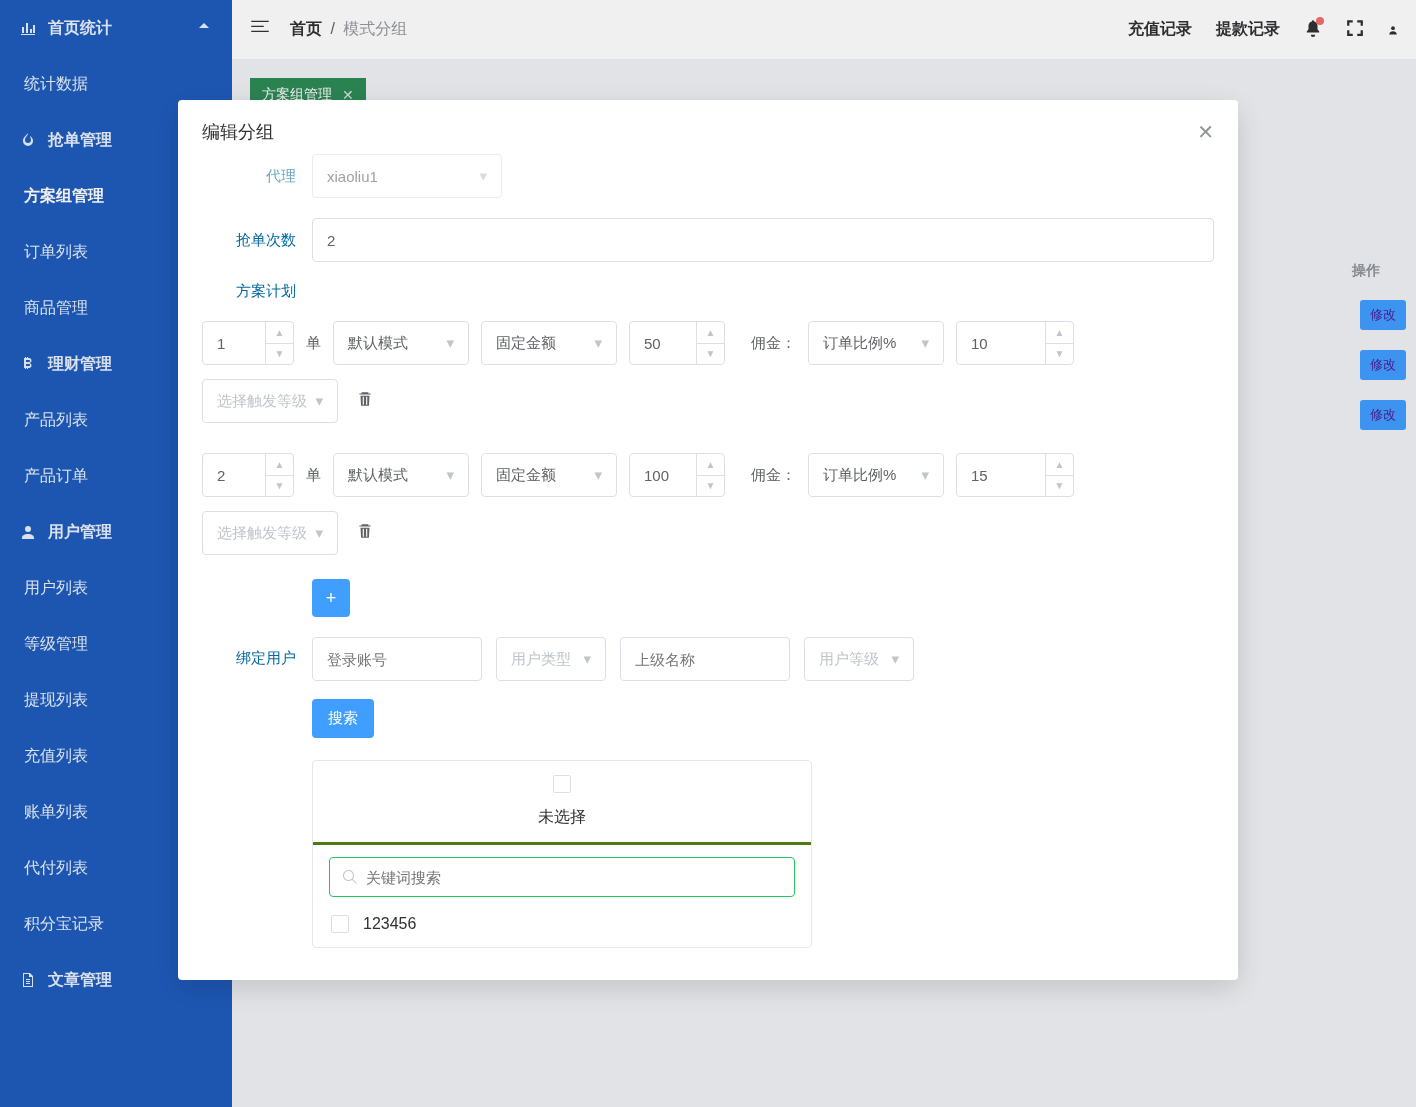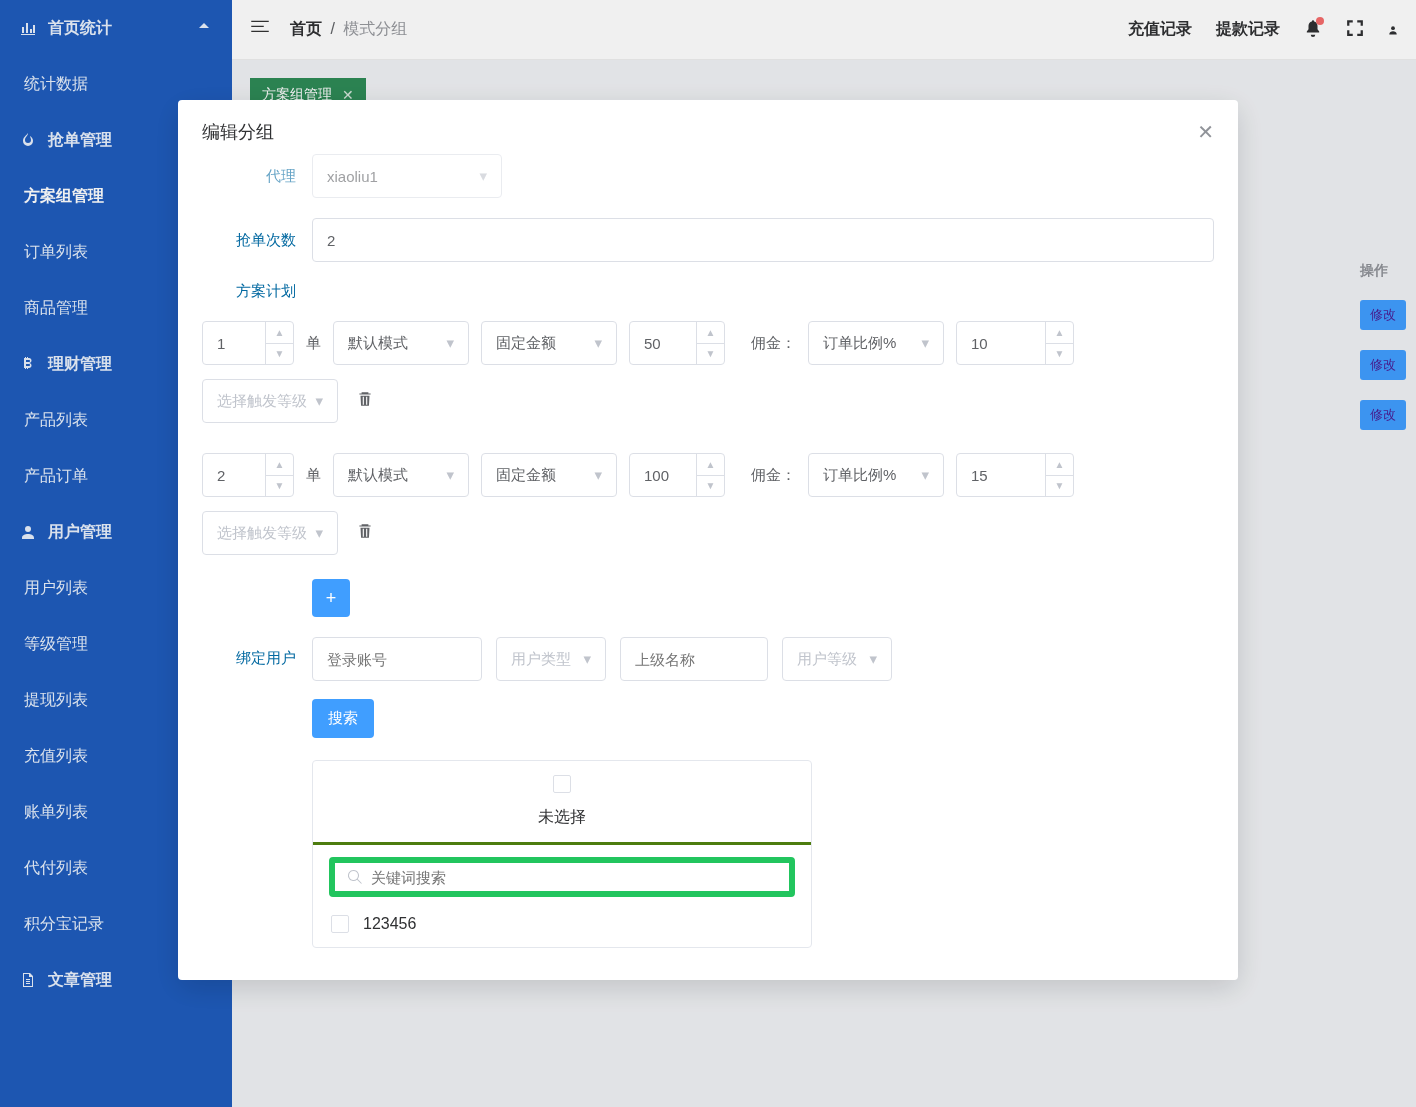--- a/index.html
+++ b/index.html
@@ -27,21 +27,21 @@
 .red-dot { position: absolute; top: -2px; right: -2px; width: 8px; height: 8px; background: #f56c6c; border-radius: 50%; }
 .top-icon { width: 18px; height: 18px; display:inline-block; }
 
 
 .tabbar { padding: 18px 0 0 18px; }
 .tab { display: inline-flex; align-items: center; background: #2e8b57; color: #fff; padding: 8px 12px; font-size: 14px; }
 .tab .close { margin-left: 10px; font-size: 14px; color: #d8e9de; }
 
 
 .bg-table-actions { position: absolute; right: 10px; top: 300px; display:flex; flex-direction: column; gap: 20px; }
-.bg-header-cell { position:absolute; right: 28px; top: 262px; color:#909399; font-weight:600;text-align:center; }
+.bg-header-cell { position:absolute; right: 36px; top: 262px; color:#909399; font-weight:600;text-align:center; }
 .btn-mini { background:#409eff; color:#4c1d95; border:none; padding:6px 10px; border-radius:3px; font-size:13px; }
 
 
 .mask { position: fixed; inset: 0; background: rgba(0,0,0,0.06); display: flex; align-items: flex-start; justify-content: center; }
 .dialog { width: 1060px; background: #fff; margin-top: 100px; border-radius: 4px; box-shadow: 0 8px 30px rgba(0,0,0,0.15); max-height: 880px; display:flex; flex-direction:column; }
 .dialog-header { padding: 20px 24px 10px; display:flex; align-items:center; font-size:18px; }
 .dialog-close { margin-left:auto; font-size:20px; color:#909399; cursor:pointer; }
 .dialog-body { padding: 10px 24px 24px; overflow-y:auto; flex:1; position:relative; }
 .dialog-body::-webkit-scrollbar { width:6px; }
 .dialog-body::-webkit-scrollbar-thumb { background:#c0c4cc; border-radius:3px; }
@@ -69,21 +69,21 @@
 .trash { color:#606266; cursor:pointer; font-size:16px; margin-left:6px; }
 
 .btn { border:none; cursor:pointer; border-radius:4px; font-size:15px; }
 .btn-primary { background:#409eff; color:#fff; padding:10px 16px; }
 .btn-plus { width:38px; height:38px; background:#409eff; color:#fff; font-size:18px; }
 
 .transfer { border:1px solid #e4e7ed; border-radius:4px; width:500px; }
 .transfer-header { padding: 14px 18px; border-bottom:3px solid #4d7c0f; display:flex; align-items:center; gap:14px; font-size:16px;flex-direction:column; }
 .checkbox { width:18px; height:18px; border:1px solid #dcdfe6; border-radius:2px; display:inline-block; }
 .transfer-search { padding: 12px 16px 4px; }
-.search-input { display:flex; align-items:center; height:40px; border:6px solid #22c55e; border-radius:4px; padding:0 12px; gap:8px; }
+.search-input { display:flex; align-items:center; height:40px; border:1px solid #22c55e; border-radius:4px; padding:0 12px; gap:8px; }
 .search-input input { border:none; outline:none; flex:1; font-size:15px; color:#606266; }
 .transfer-item { padding: 14px 18px; display:flex; align-items:center; gap:14px; font-size:16px; }
 .icon-svg { width:1em; height:1em; fill:currentColor; }
 </style>
 </head>
 <body>
 
 <div class="app">
   <aside class="sidebar">
     <div class="sidebar-item root">
@@ -362,21 +362,21 @@
         <div class="form-label" style="padding-top:12px">绑定用户</div>
         <div class="form-content">
           <div style="display:flex; gap:14px; flex-wrap:wrap; margin-bottom:18px;">
             <div class="input" style="width:170px">
                 <input placeholder="登录账号" style="">
               </div>
             <div class="select placeholder" style="width:110px">
                 <span>用户类型</span>
                 <span class="caret">▾</span>
               </div>
-            <div class="input" style="width:148px">
+            <div class="input" style="width:170px">
                 <input placeholder="上级名称" style="">
               </div>
             <div class="select placeholder" style="width:110px">
                 <span>用户等级</span>
                 <span class="caret">▾</span>
               </div>
           </div>
           <button class="btn btn-primary" style="margin-bottom:22px">搜索</button>
 
           <div class="transfer">

